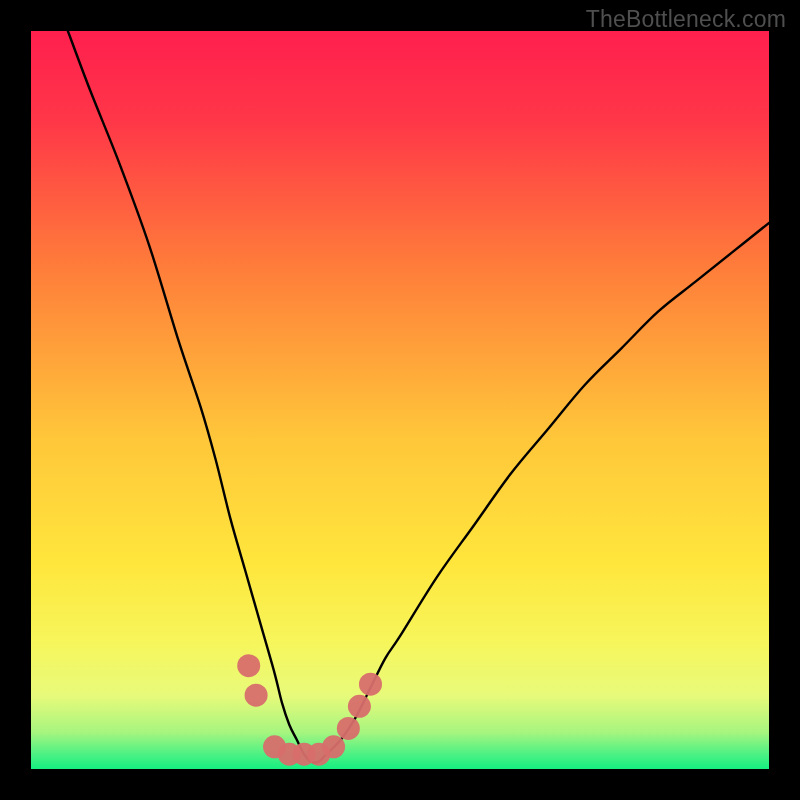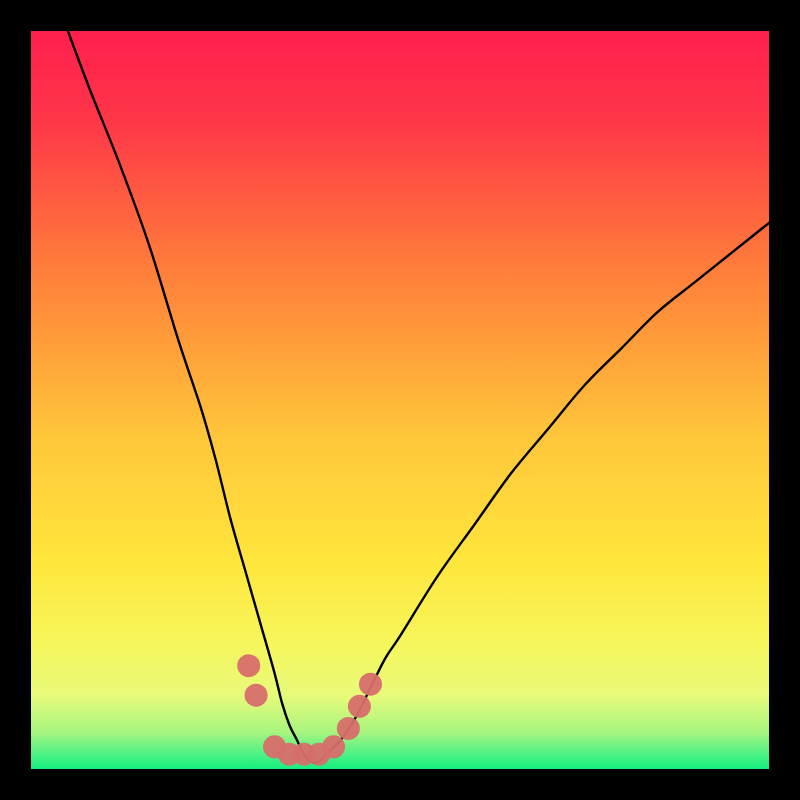--- a/index.html
+++ b/index.html
@@ -38,20 +38,21 @@
   svg {
     display: block;
     width: 738px;
     height: 738px;
   }
 </style>
 </head>
 <body>
 
 <div class="frame">
+  <div class="attribution">TheBottleneck.com</div>
 
   <div class="plot-wrap">
     <svg id="plot-svg" viewBox="0 0 738 738" preserveAspectRatio="none">
       <defs>
         <linearGradient id="bg-grad" x1="0" y1="0" x2="0" y2="1">
           <stop id="g-stop-0" offset="0%" stop-color="#ff1f4e"></stop>
           <stop id="g-stop-1" offset="12%" stop-color="#ff3648"></stop>
           <stop id="g-stop-2" offset="32%" stop-color="#ff7d3a"></stop>
           <stop id="g-stop-3" offset="55%" stop-color="#ffc63a"></stop>
           <stop id="g-stop-4" offset="72%" stop-color="#ffe63c"></stop>

